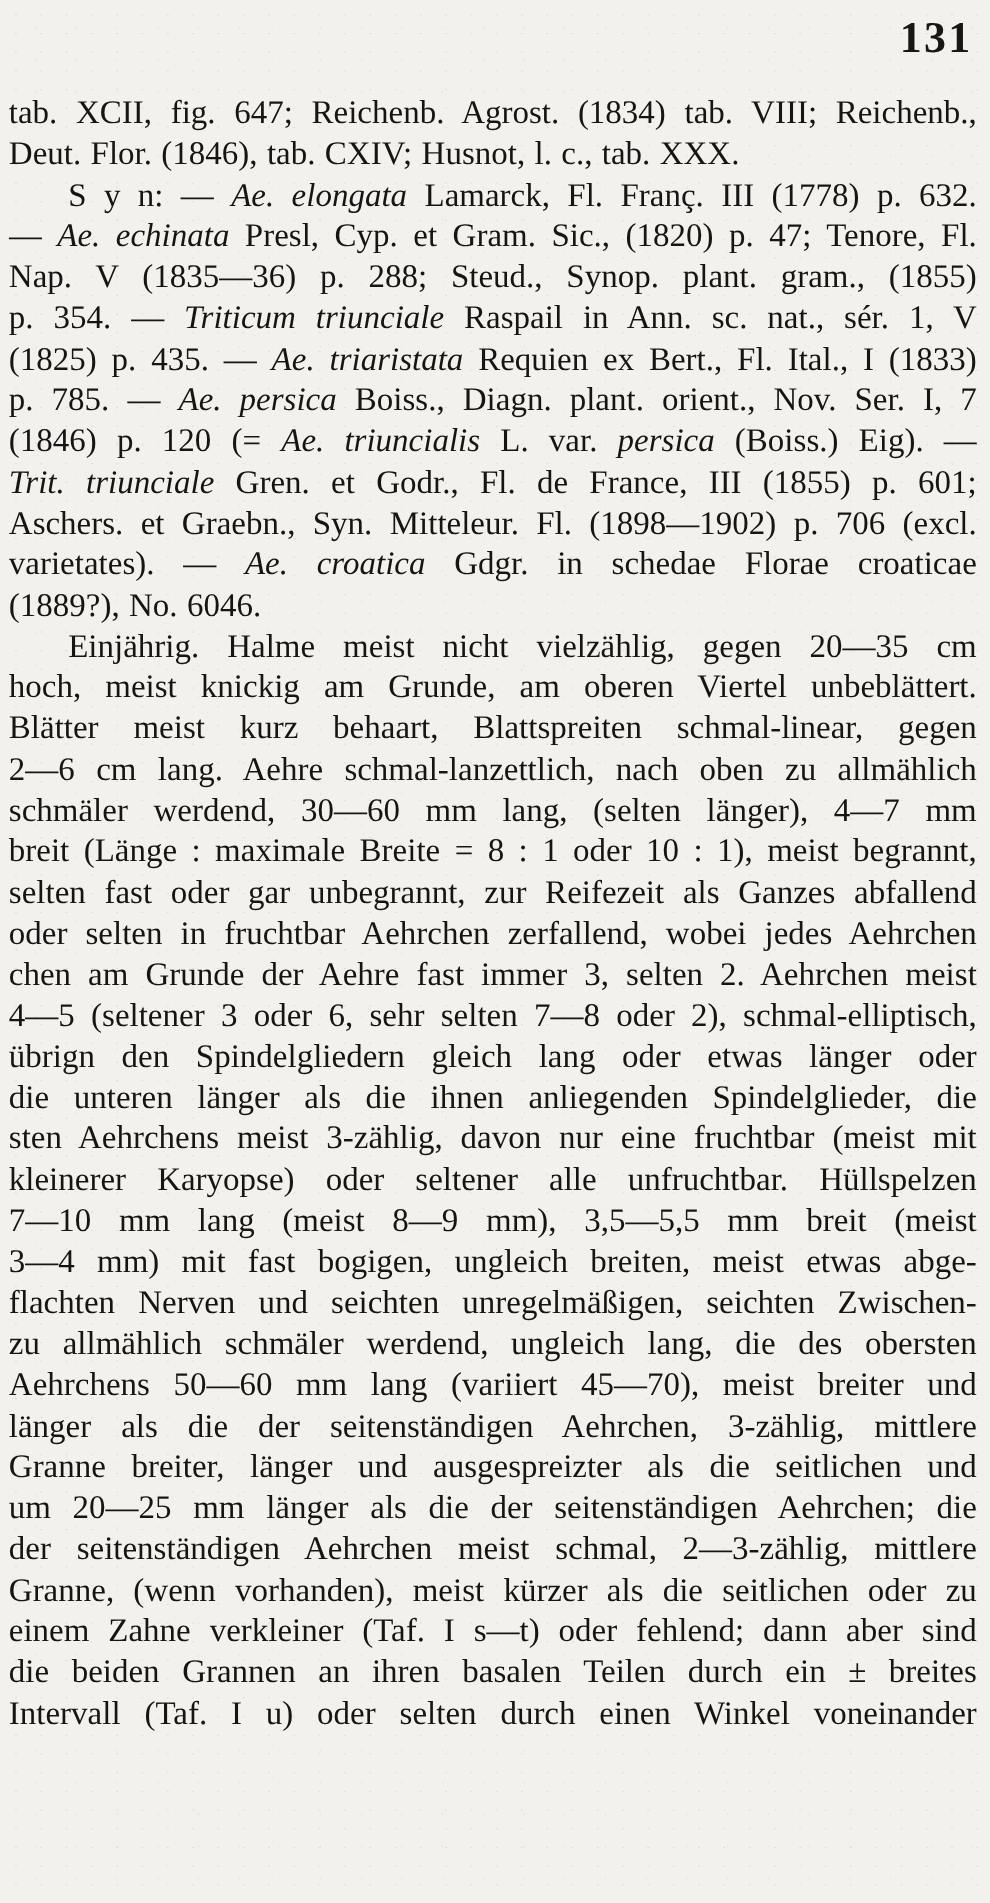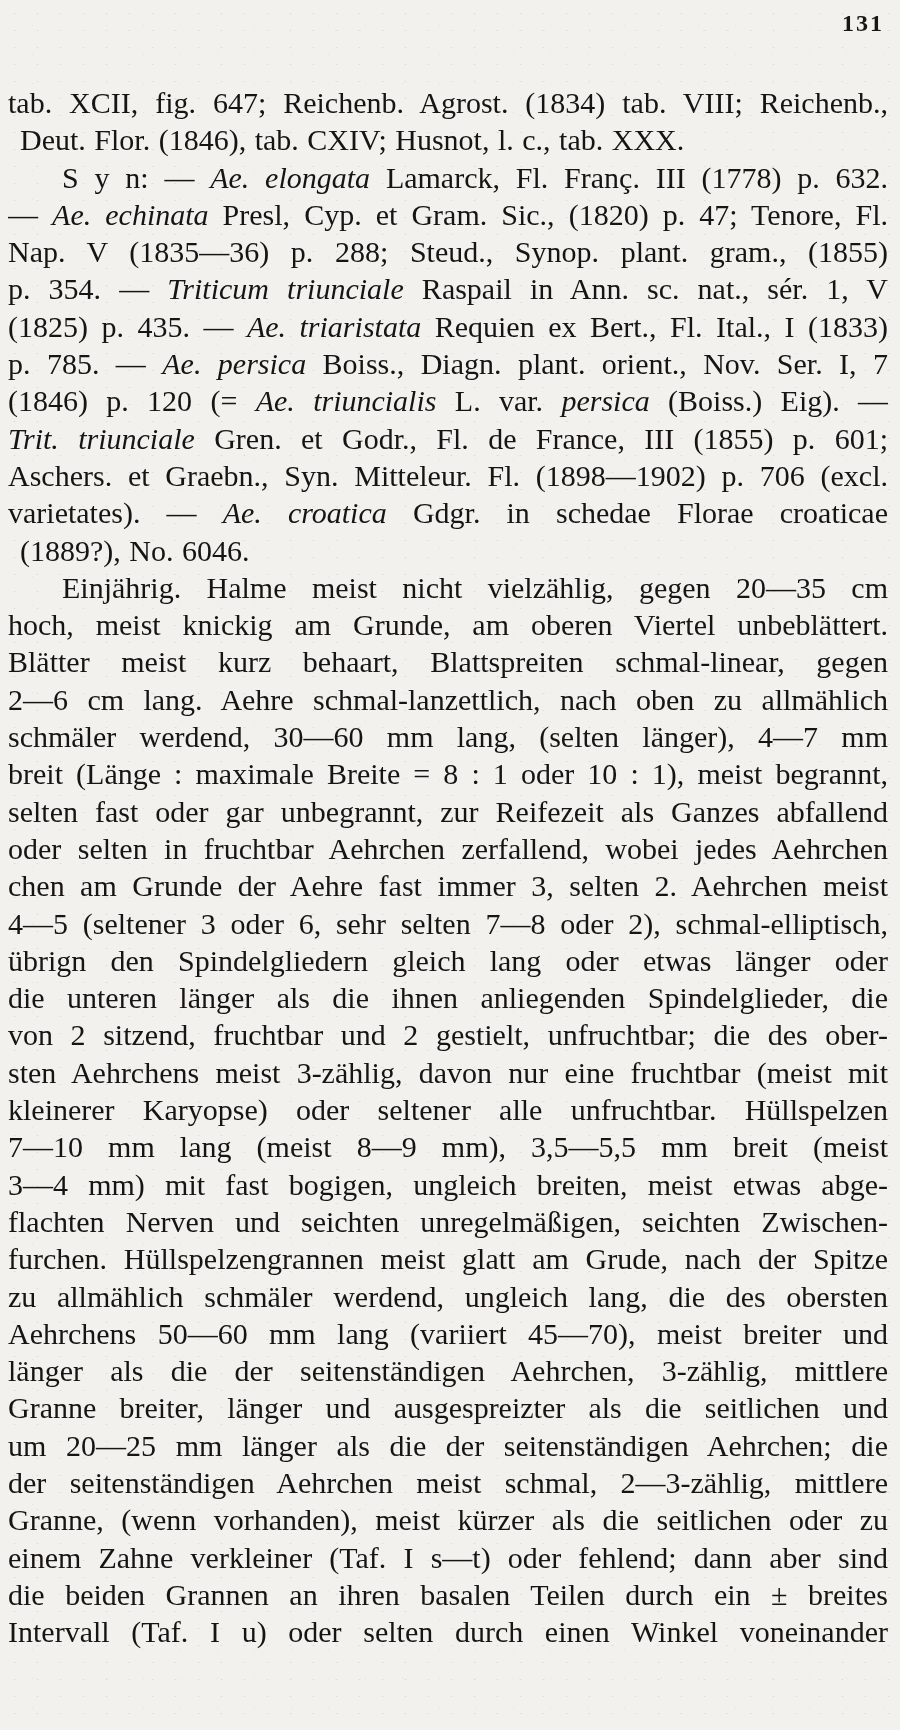--- a/index.html
+++ b/index.html
@@ -22,21 +22,21 @@
       radial-gradient(rgba(70, 68, 60, 0.08) 0.6px, transparent 1px);
     background-size: 23px 17px, 37px 29px;
     background-position: 3px 5px, 14px 11px;
     overflow: hidden;
   }
   .page-number {
     position: absolute;
     top: 10px;
     right: 16px;
     font-family: "Liberation Serif", "DejaVu Serif", serif;
-    font-size: 24px;
+    font-size: 40px;
     font-weight: 700;
     letter-spacing: 2px;
     color: #191714;
   }
   .text-block {
     position: absolute;
     top: 84px;
     left: 8px;
     right: 12px;
   }
@@ -47,21 +47,20 @@
     height: 37.3px;
     overflow: hidden;
     color: #171513;
     text-align: justify;
     text-align-last: justify;
     word-spacing: 1px;
   }
   .line.no-justify {
     text-align: left;
     text-align-last: left;
-    margin-left: 12px;
   }
   .line.indent {
     padding-left: 54px;
   }
   .line em {
     font-style: italic;
     margin-top: 18px;
   }
 </style>
 </head>
@@ -88,27 +87,25 @@
       <div class="line"><span>Blätter meist kurz behaart, Blattspreiten schmal-linear, gegen</span></div>
       <div class="line"><span>2—6 cm lang.  Aehre schmal-lanzettlich, nach oben zu allmählich</span></div>
       <div class="line"><span>schmäler werdend, 30—60 mm lang, (selten länger), 4—7 mm</span></div>
       <div class="line"><span>breit (Länge : maximale Breite = 8 : 1 oder 10 : 1), meist begrannt,</span></div>
       <div class="line"><span>selten fast oder gar unbegrannt, zur Reifezeit als Ganzes abfallend</span></div>
       <div class="line"><span>oder selten in fruchtbar Aehrchen zerfallend, wobei jedes Aehrchen</span></div>
       <div class="line"><span>chen am Grunde der Aehre fast immer 3, selten 2.  Aehrchen meist</span></div>
       <div class="line"><span>4—5 (seltener 3 oder 6, sehr selten 7—8 oder 2), schmal-elliptisch,</span></div>
       <div class="line"><span>übrign den Spindelgliedern gleich lang oder etwas länger oder</span></div>
       <div class="line"><span>die unteren länger als die ihnen anliegenden Spindelglieder, die</span></div>
-      <div class="line"><span>von 2 sitzend, fruchtbar und 2 gestielt, unfruchtbar; die des ober-</span></div>
       <div class="line"><span>sten Aehrchens meist 3-zählig, davon nur eine fruchtbar (meist mit</span></div>
       <div class="line"><span>kleinerer Karyopse) oder seltener alle unfruchtbar.  Hüllspelzen</span></div>
       <div class="line"><span>7—10 mm lang (meist 8—9 mm), 3,5—5,5 mm breit (meist</span></div>
       <div class="line"><span>3—4 mm) mit fast bogigen, ungleich breiten, meist etwas abge-</span></div>
       <div class="line"><span>flachten Nerven und seichten unregelmäßigen, seichten Zwischen-</span></div>
-      <div class="line"><span>furchen.  Hüllspelzengrannen meist glatt am Grude, nach der Spitze</span></div>
       <div class="line"><span>zu allmählich schmäler werdend, ungleich lang, die des obersten</span></div>
       <div class="line"><span>Aehrchens 50—60 mm lang (variiert 45—70), meist breiter und</span></div>
       <div class="line"><span>länger als die der seitenständigen Aehrchen, 3-zählig, mittlere</span></div>
       <div class="line"><span>Granne breiter, länger und ausgespreizter als die seitlichen und</span></div>
       <div class="line"><span>um 20—25 mm länger als die der seitenständigen Aehrchen; die</span></div>
       <div class="line"><span>der seitenständigen Aehrchen meist schmal, 2—3-zählig, mittlere</span></div>
       <div class="line"><span>Granne, (wenn vorhanden), meist kürzer als die seitlichen oder zu</span></div>
       <div class="line"><span>einem Zahne verkleiner (Taf. I s—t) oder fehlend; dann aber sind</span></div>
       <div class="line"><span>die beiden Grannen an ihren basalen Teilen durch ein ± breites</span></div>
       <div class="line"><span>Intervall (Taf. I u) oder selten durch einen Winkel voneinander</span></div>

